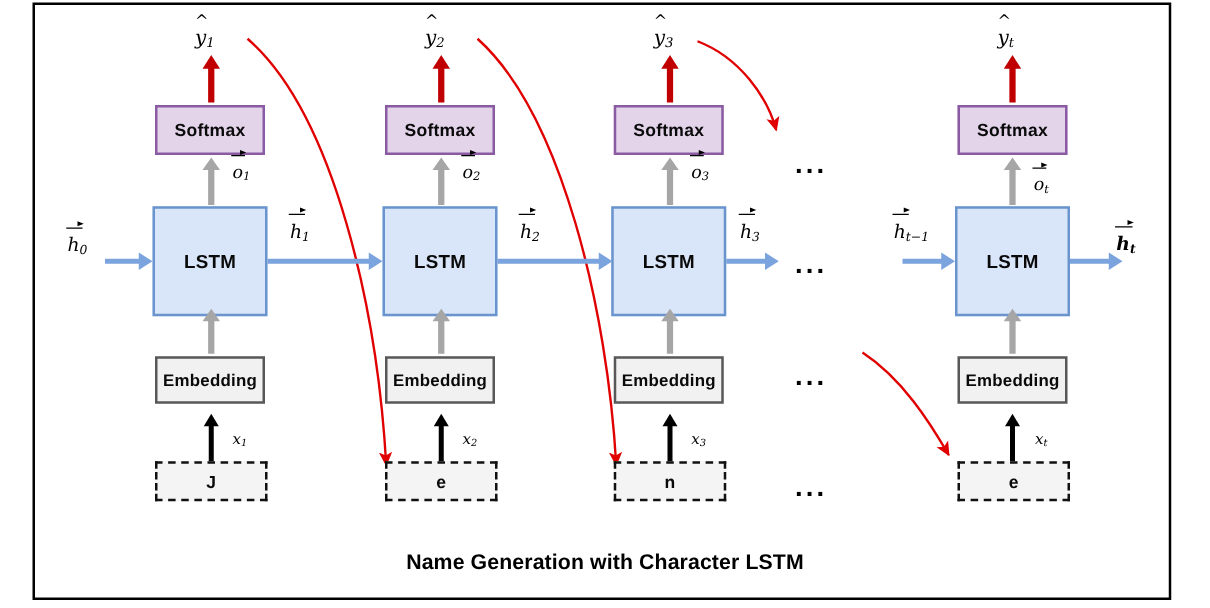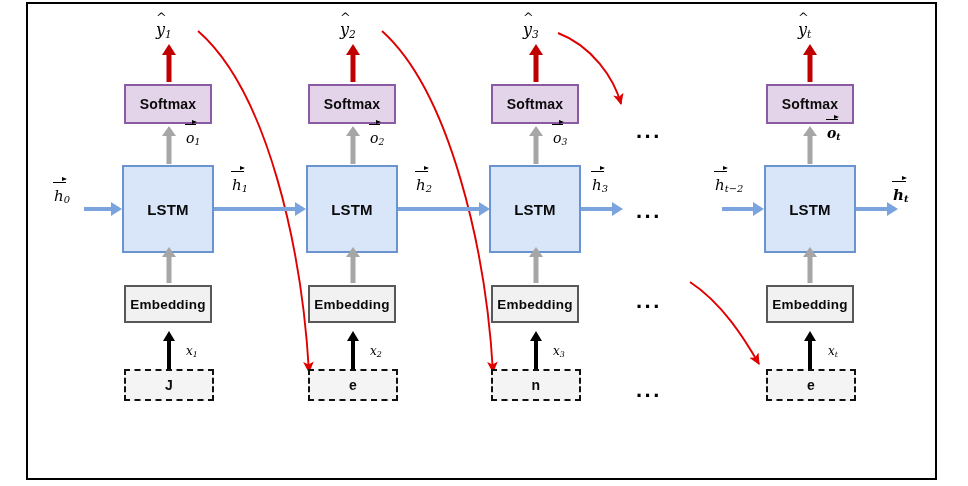--- a/index.html
+++ b/index.html
@@ -418,21 +418,21 @@
     <div class="head"></div>
       <div class="shaft" style="top:9px; height:29px;"></div>
   </div>
   <div class="box softmax" style="left:766px; top:84px;">
     <span>Softmax</span>
   </div>
   <div class="arrow arrow-grey" style="left:803px; top:126px; width:14px; height:38px;">
     <div class="head"></div>
       <div class="shaft" style="top:8px; height:30px;"></div>
   </div>
-  <div class="mlabel m-o" style="left:827px; top:126px;font-weight:bold;">
+  <div class="mlabel m-o" style="left:827px; top:141px;">
     <span class="vec"><span class="bar"></span><span class="tip"></span><span>o</span></span><span class="sub">t</span>
   </div>
   <div class="box lstm" style="left:764px; top:165px;">
     <span>LSTM</span>
   </div>
   <div class="arrow arrow-grey" style="left:803px; top:247px; width:14px; height:36px;">
     <div class="head"></div>
       <div class="shaft" style="top:8px; height:28px;"></div>
   </div>
   <div class="box embedding" style="left:766px; top:285px;">
@@ -443,29 +443,30 @@
       <div class="shaft" style="top:8px; height:31px;"></div>
   </div>
   <div class="mlabel m-x" style="left:828px; top:345px;">
     <span>x</span><span class="sub">t</span>
   </div>
   <div class="box charbox" style="left:766px; top:369px;">
     <span>e</span>
   </div>
 
   <div class="mlabel m-h" style="left:715px; top:178px;">
-    <span class="vec"><span class="bar"></span><span class="tip"></span><span>h</span></span><span class="sub">t−2</span>
+    <span class="vec"><span class="bar"></span><span class="tip"></span><span>h</span></span><span class="sub">t−1</span>
   </div>
   <div class="arrow arrow-blue" style="left:722px; top:200px; width:42px; height:18px;">
     <div class="shaft" style="width:34px;"></div>
       <div class="head"></div>
   </div>
 
   <div class="arrow arrow-blue" style="left:856px; top:200px; width:42px; height:18px;">
     <div class="shaft" style="width:34px;"></div>
       <div class="head"></div>
   </div>
   <div class="mlabel m-h" style="left:893px; top:188px;font-weight:bold;">
     <span class="vec"><span class="bar"></span><span class="tip"></span><span>h</span></span><span class="sub">t</span>
   </div>
 
+  <div id="caption" style="top:440px;">Name Generation with Character LSTM</div>
 
 </div>
 
 </body></html>

